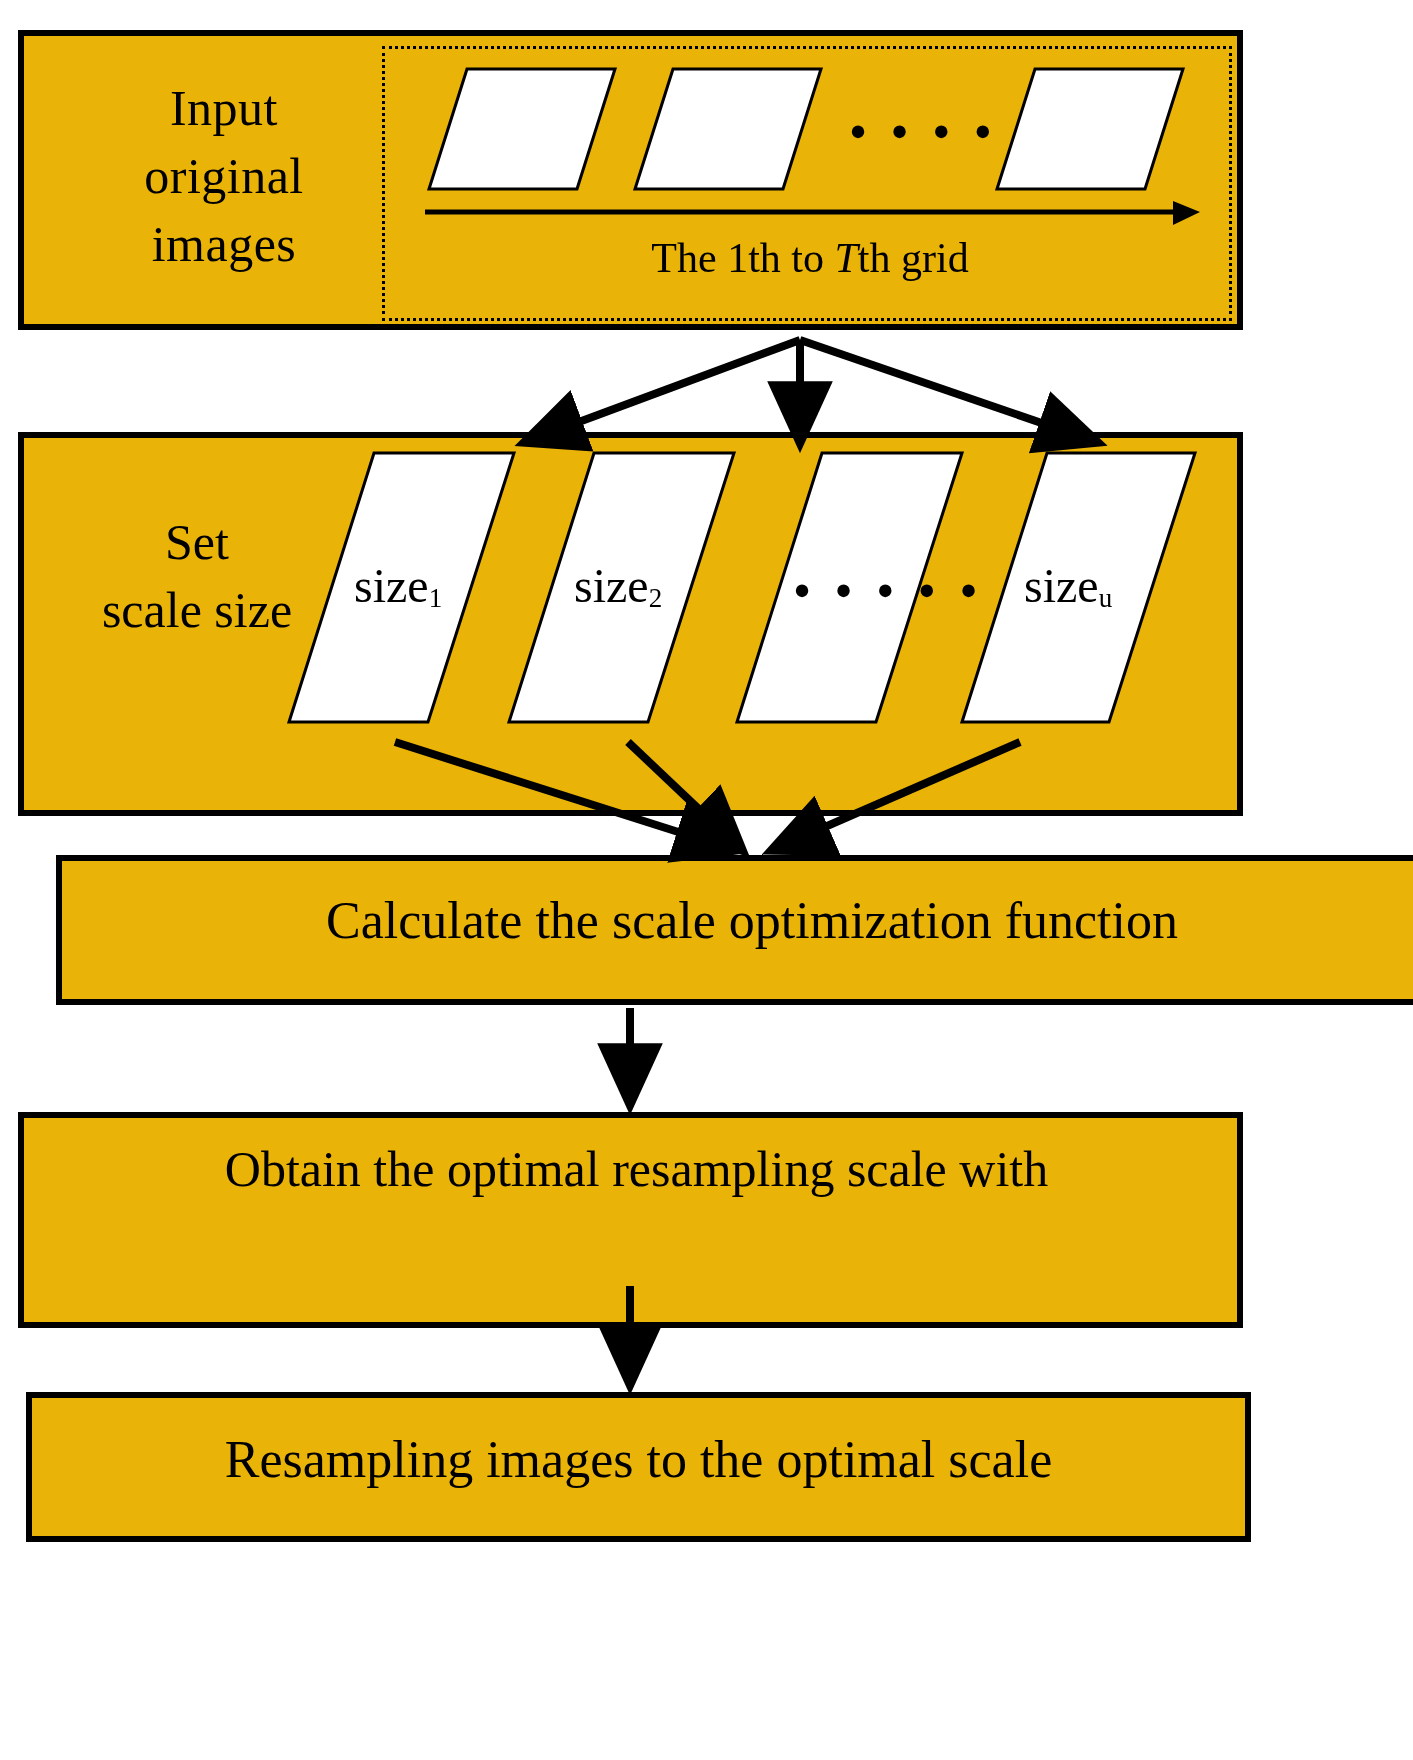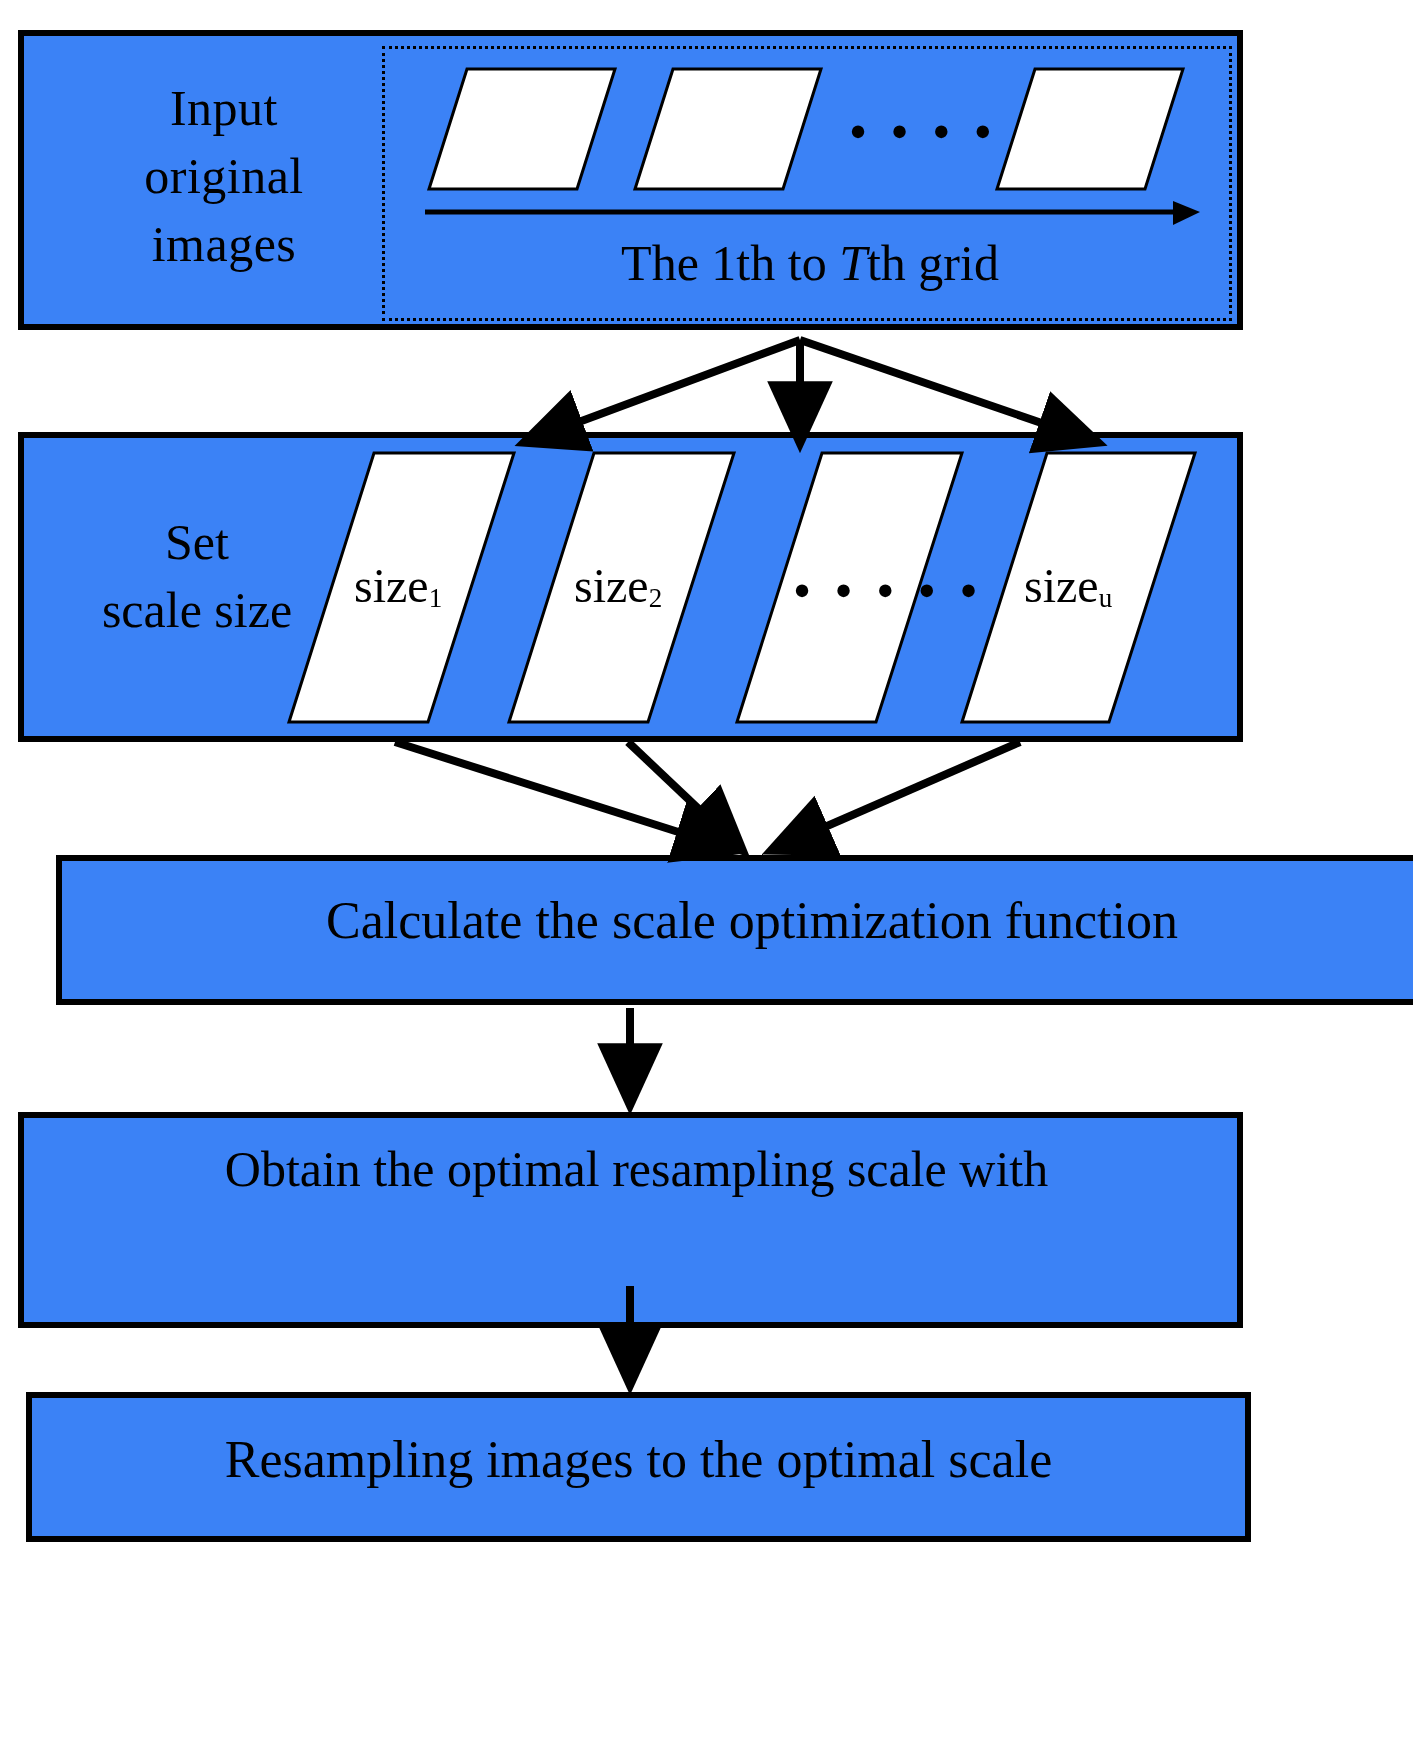--- a/index.html
+++ b/index.html
@@ -20,21 +20,21 @@
     position: absolute;
     left: 0;
     top: 0;
     width: 1413px;
     height: 1760px;
   }
 
   .box {
     position: absolute;
     border: 6px solid #000000;
-    background: #3b82f6;
+    background: #eab308;
     box-sizing: border-box;
   }
 
   
   #box-input {
     left: 18px;
     top: 30px;
     width: 1225px;
     height: 300px;
   }
@@ -77,31 +77,31 @@
     font-weight: bold;
     white-space: nowrap;
   }
 
   #grid-caption {
     position: absolute;
     left: 388px;
     top: 215px;
     width: 790px;
     text-align: center;
-    font-size: 50px;
+    font-size: 42px;
     white-space: nowrap;
   }
   #grid-caption .ital { font-style: italic; }
 
   
   #box-cellsize {
     left: 18px;
     top: 432px;
     width: 1225px;
-    height: 310px;
+    height: 384px;
   }
   #cellsize-label {
     position: absolute;
     left: 28px;
     top: 70px;
     width: 290px;
     text-align: center;
     font-size: 50px;
     line-height: 68px;
   }

